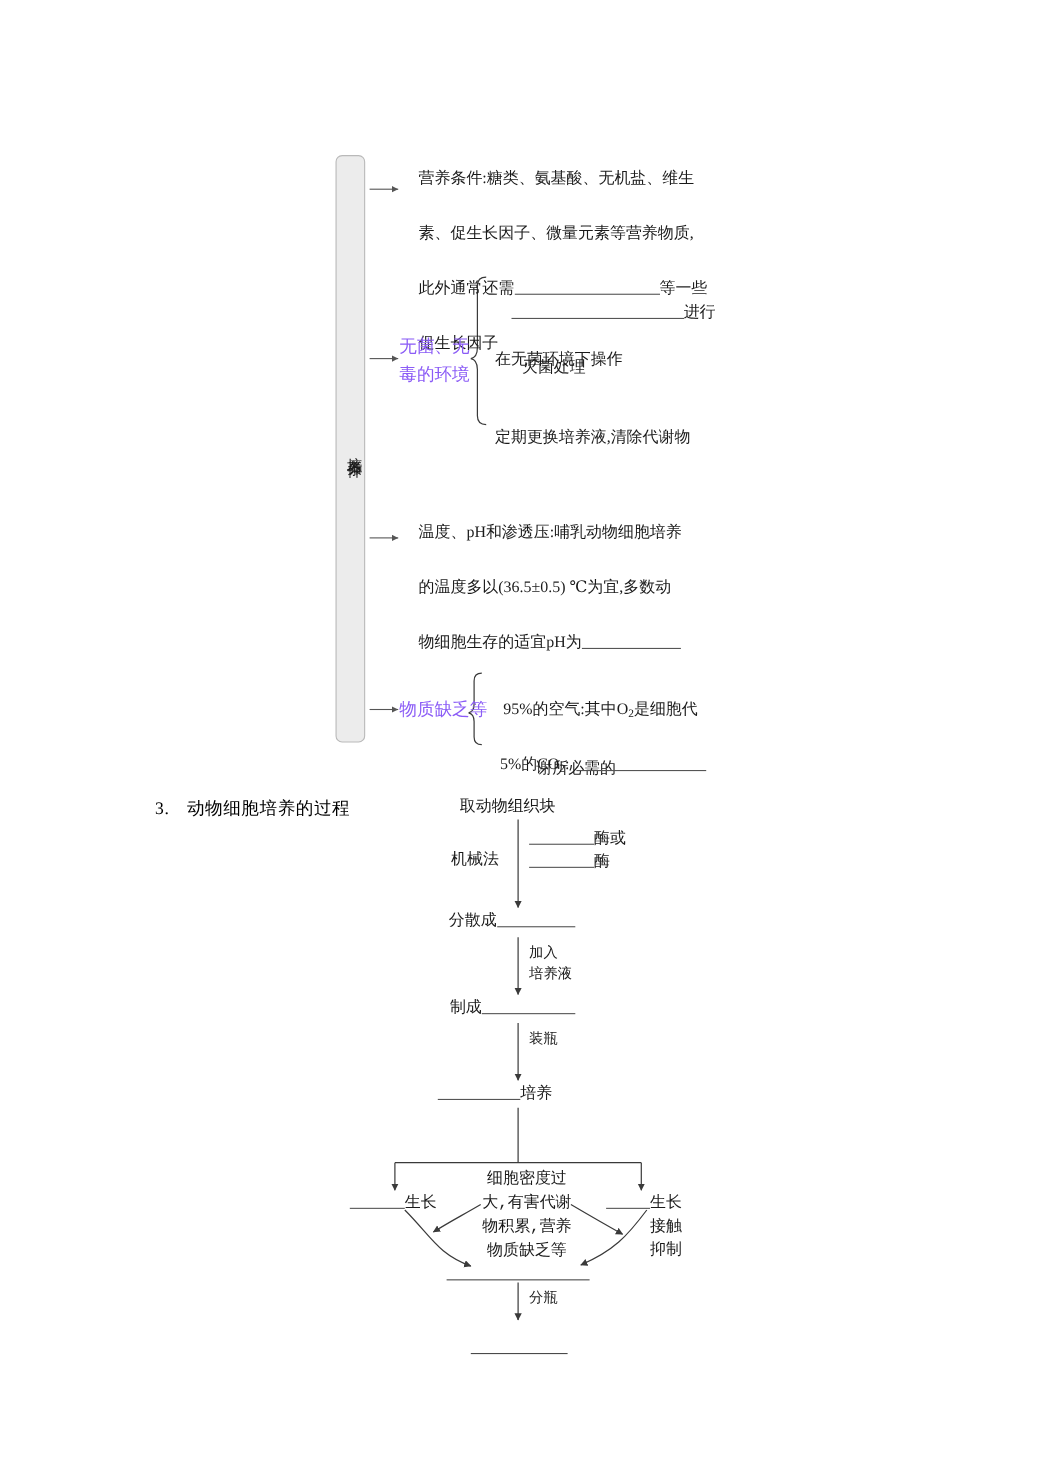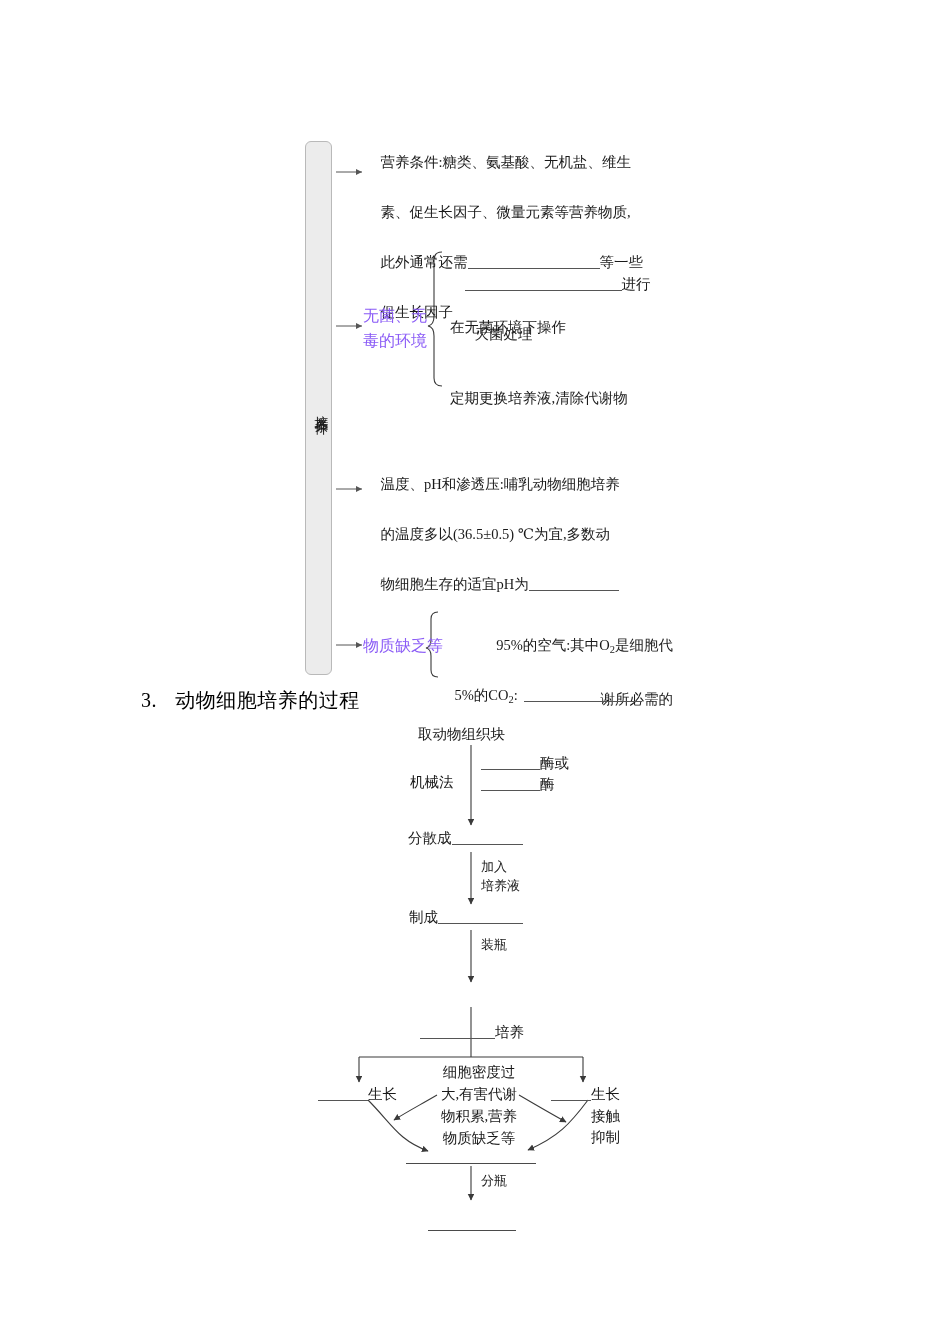--- a/index.html
+++ b/index.html
@@ -74,33 +74,33 @@
   
   #mm-svg, #fc-svg {
     position: absolute;
     left: 0; top: 0;
     overflow: visible;
   }
 
   
   #heading {
     position: absolute;
-    left: 141px; top: 687px;
-    font-size: 20px;
+    left: 141px; top: 725px;
+    font-size: 16px;
     font-family: "Liberation Sans", sans-serif;
     color: #000;
     letter-spacing: 0.5px;
   }
   #heading .num { font-family: "Liberation Serif", serif; }
 
   
   #flow {
     position: absolute;
     left: 0; top: 700px;
-    width: 950px; height: 560px;
+    width: 950px; height: 560px; font-family: Liberation Mono, monospace;
   }
   .fc-text {
     position: absolute;
     font-size: 14.5px;
     line-height: 21px;
     color: #1a1a1a;
     white-space: nowrap;
   }
   .fc-text.small {
     font-size: 13px;
@@ -167,21 +167,21 @@
   <div class="mm-text" style="left:450px; top:375px;margin-top:11px;">定期更换培养液,清除代谢物</div>
 
   <div class="mm-text" style="left:366px; top:447px; width:300px;">
     <span>温度、pH和渗透压:哺乳动物细胞培养</span><br>
     <span>的温度多以(36.5±0.5) ℃为宜,多数动</span><br>
     <span>物细胞生存的适宜pH为</span><span class="blank-ul" style="width:90px;"></span>
   </div>
 
   <div class="branch-label" style="left:363px; top:633px;">物质缺乏等</div>
 
-  <div class="mm-text" style="left:443px; top:608px; width:230px;text-align:right;">
+  <div class="mm-text" style="left:443px; top:608px; width:230px;">
     <span>95%的空气:其中O<sub>2</sub>是细胞代</span><br>
     <span style="margin-left:30px;">谢所必需的</span>
   </div>
 
   <div class="mm-text" style="left:440px; top:658px;">
     <span>5%的CO<sub>2</sub>:</span><span class="blank-ul" style="width:118px; margin-left:6px;"></span>
   </div>
 </div>
 
 <div id="heading">
@@ -240,21 +240,21 @@
     <span>加入</span><br>
     <span>培养液</span>
   </div>
 
   <div class="fc-text" style="left:409px; top:207px;">
     <span>制成</span><span class="blank-ul" style="width:85px;"></span>
   </div>
 
   <div class="fc-text small" style="left:481px; top:235px;">装瓶</div>
 
-  <div class="fc-text" style="left:420px; top:285px;margin-top:37px;">
+  <div class="fc-text" style="left:398px; top:285px;">
     <span class="blank-ul" style="width:75px;"></span><span>培养</span>
   </div>
 
   <div class="fc-text" style="left:318px; top:384px;">
     <span class="blank-ul" style="width:50px;"></span><span>生长</span>
   </div>
 
   <div class="fc-text wrap" style="left:424px; top:361px; width:110px; line-height:22px;">细胞密度过
 大,有害代谢
 物积累,营养

